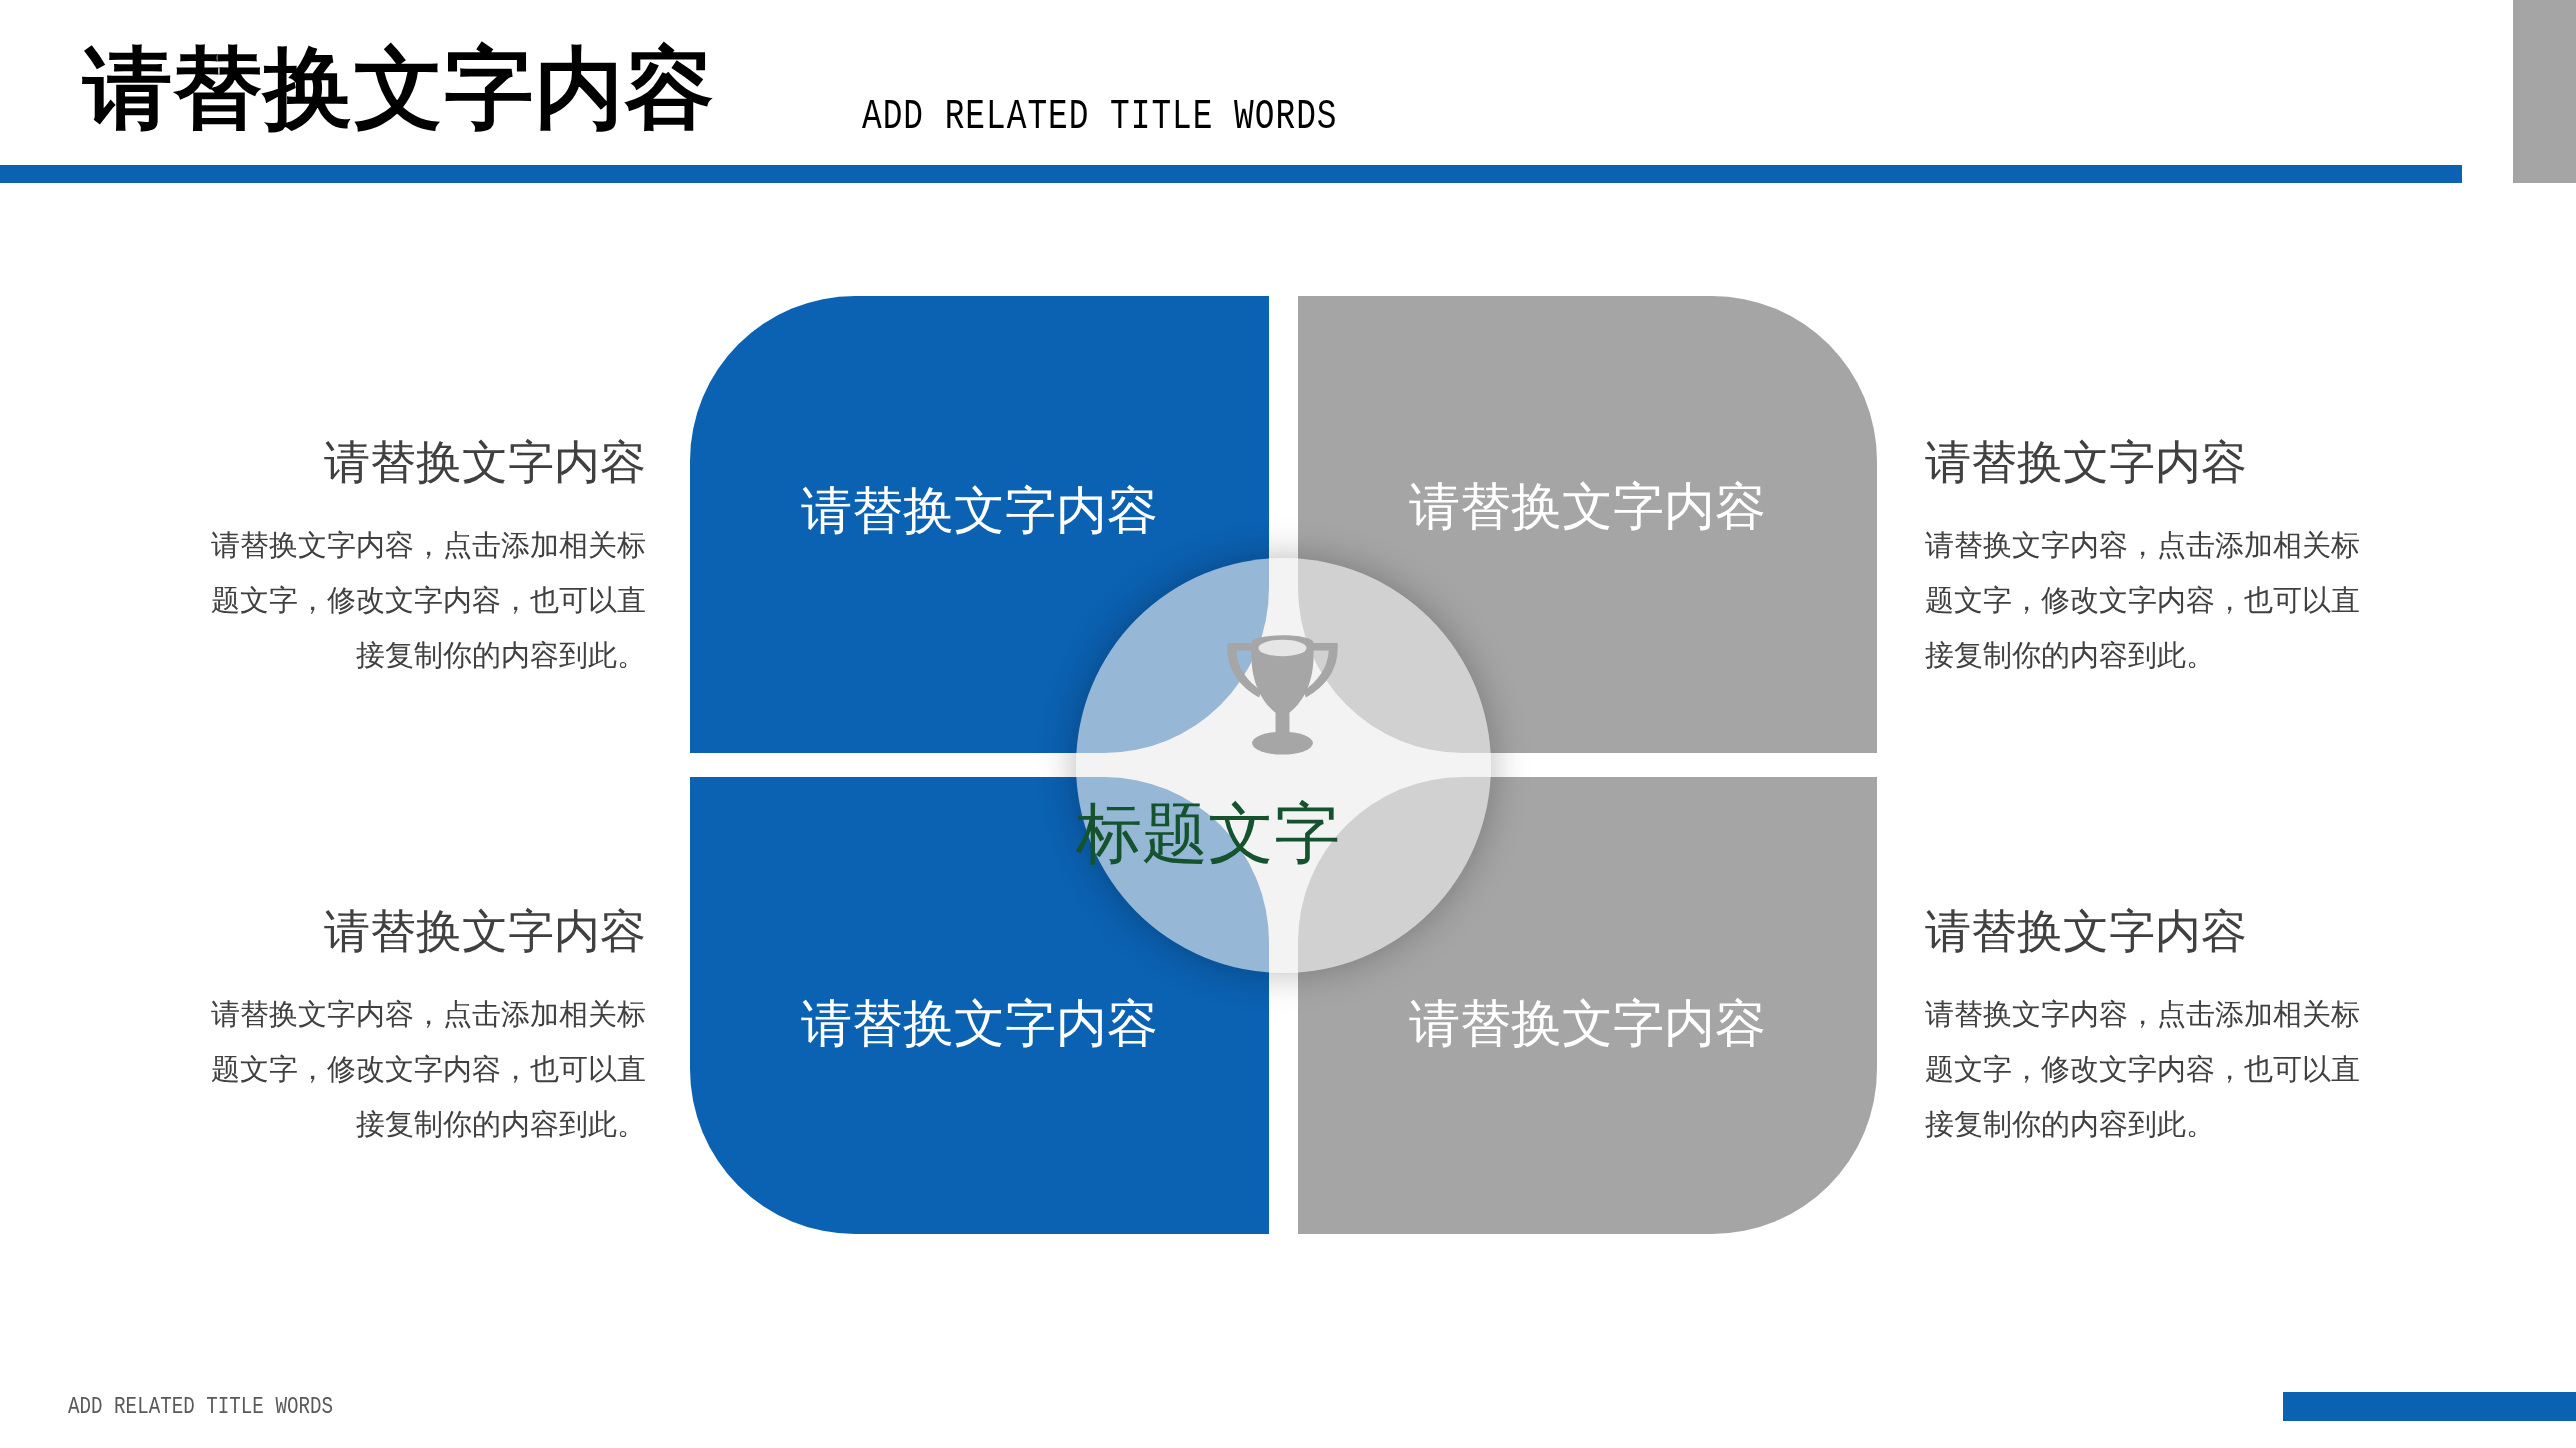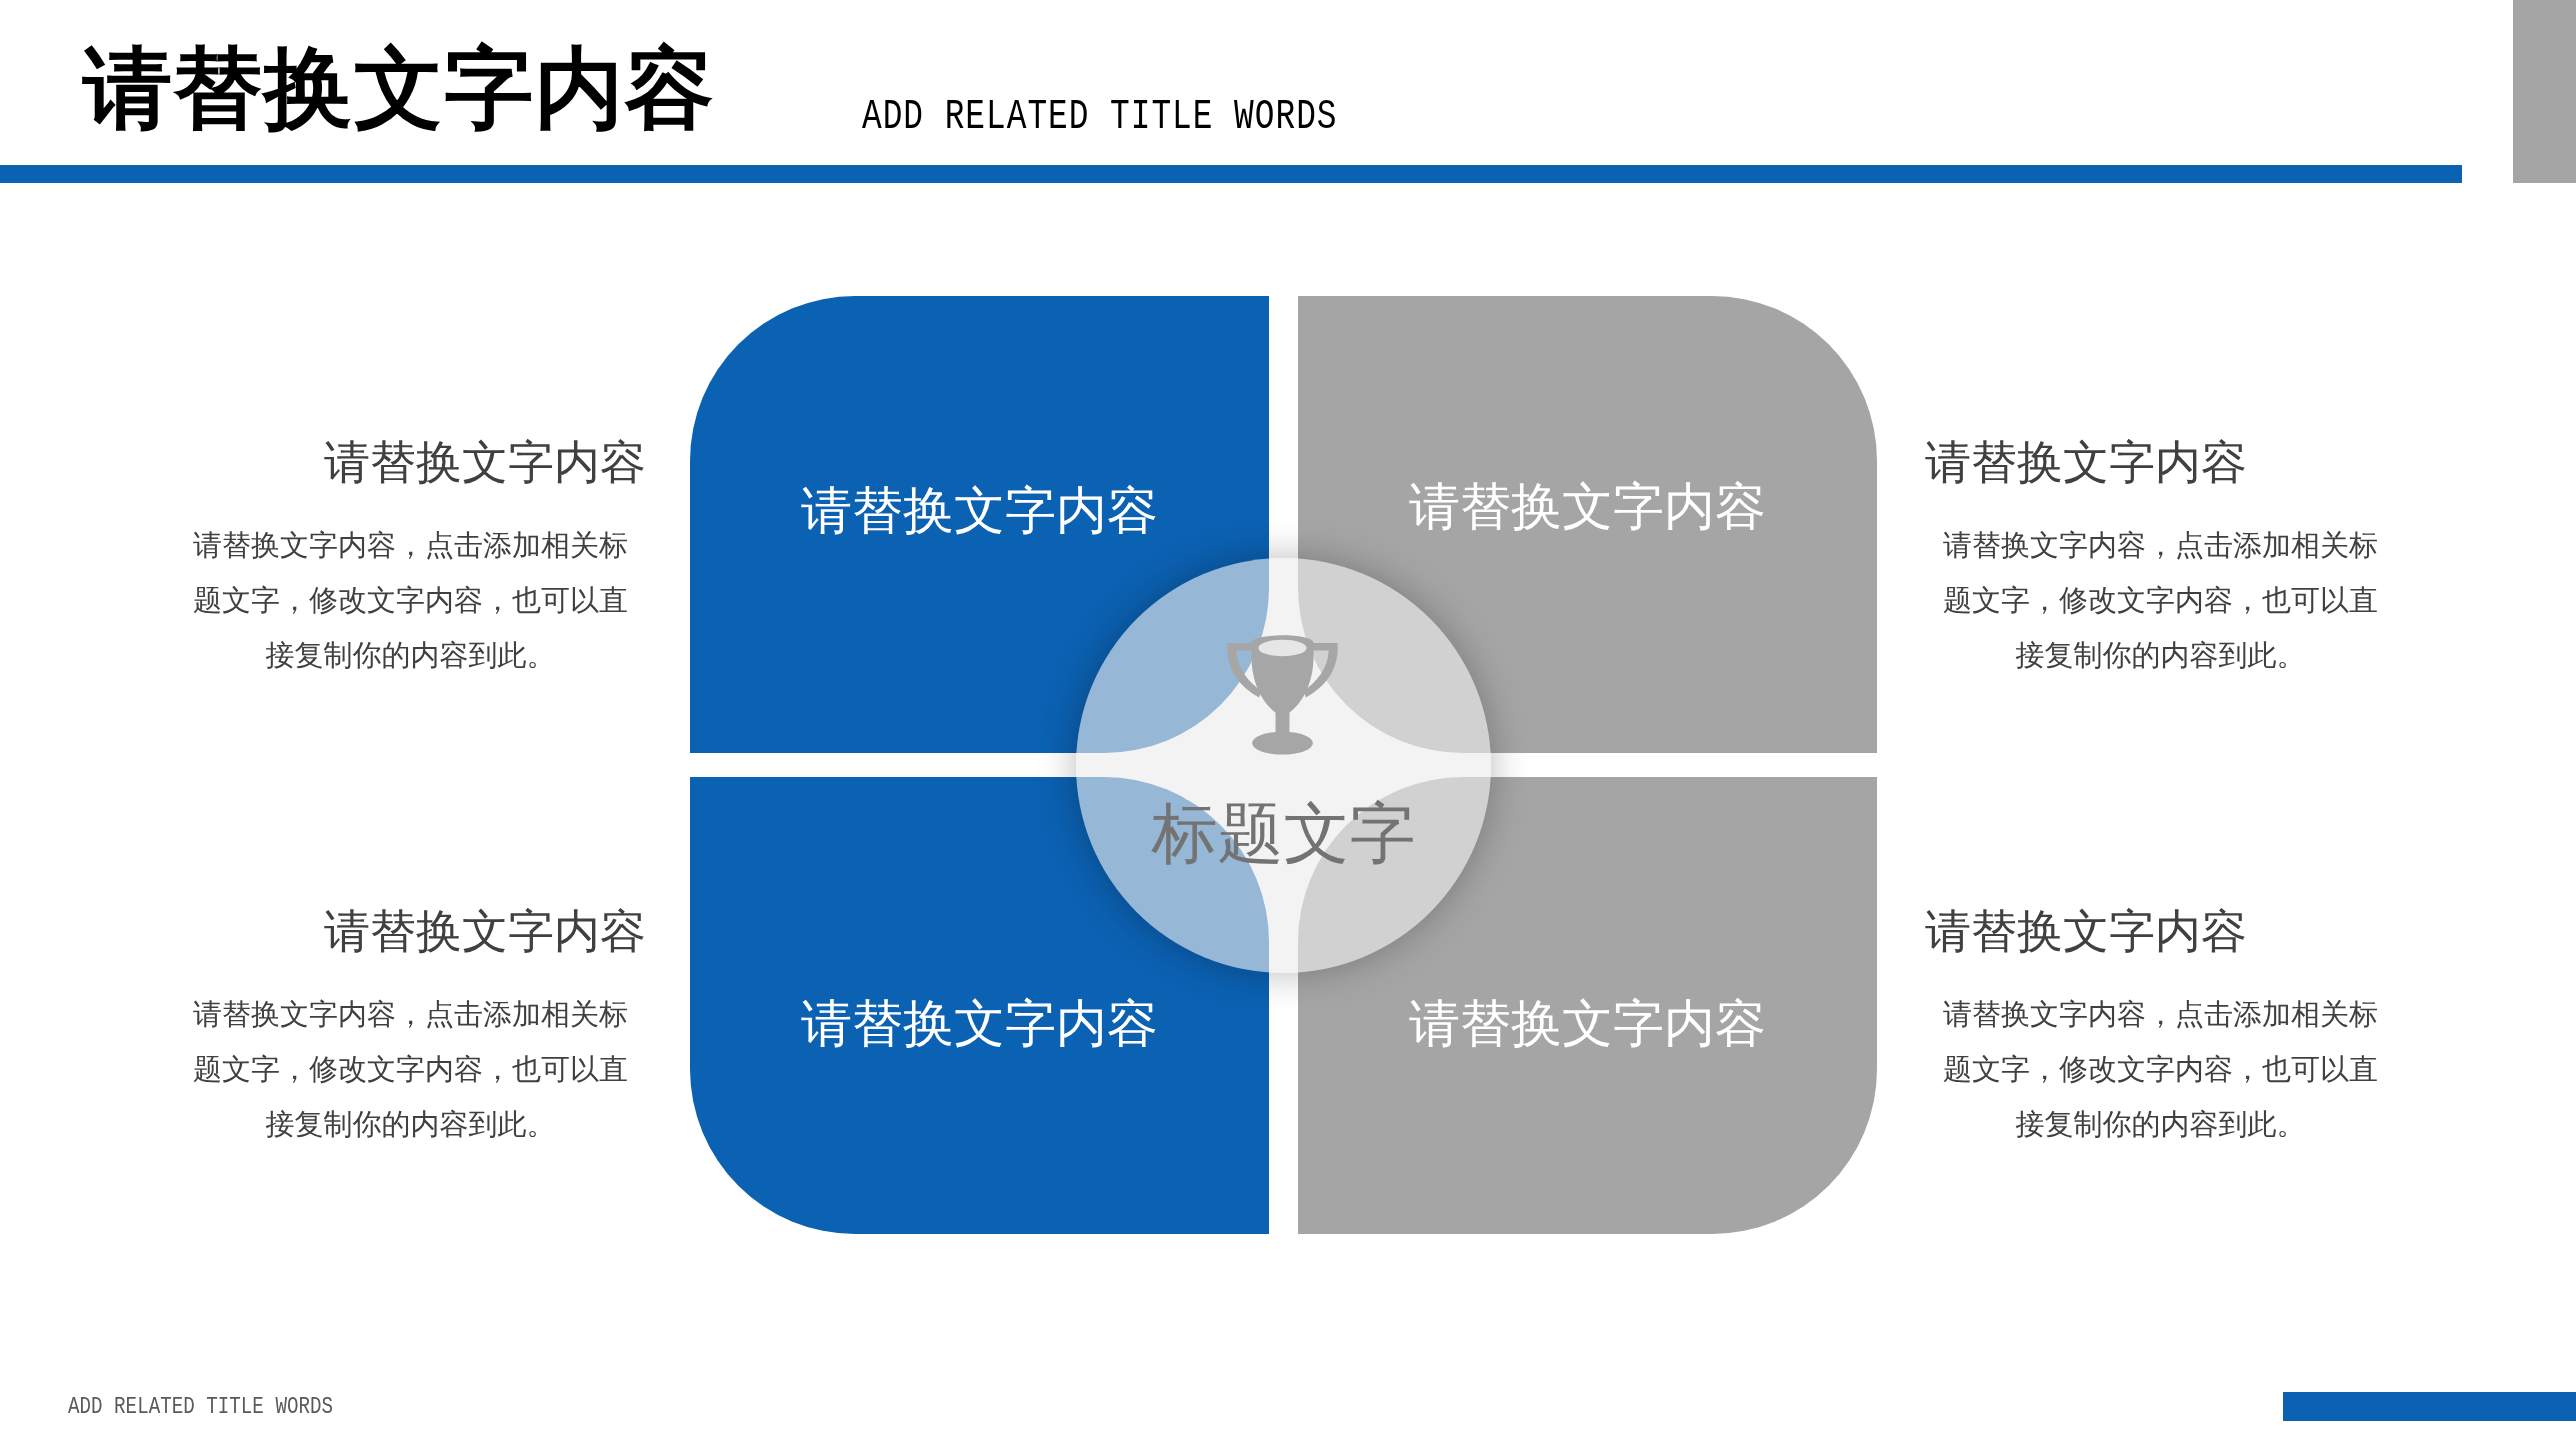--- a/index.html
+++ b/index.html
@@ -31,27 +31,27 @@
   .q-bl { left: 690px; top: 777px; background: #0b61b2; border-radius: 0 165px 0 165px; }
   .q-br { left: 1298px; top: 777px; background: #a5a5a5; border-radius: 165px 0 165px 0; }
 
   .center-circle {
     left: 1076px; top: 558px; width: 415px; height: 415px; border-radius: 50%;
     background: rgba(235,235,235,0.62);
     box-shadow: 0 0 38px rgba(0,0,0,0.28);
   }
   .trophy { left: 1221px; top: 630px; width: 123px; height: 126px; }
   .center-label {
-    left: 1076px; width: 415px; top: 796px; text-align: center;
-    font-size: 66px; line-height: 76px; color: #737373; white-space: nowrap;
+    left: 1076px; width: 415px; top: 796px; text-align: left;
+    font-size: 66px; line-height: 76px; color: #14532d; white-space: nowrap;
   }
 
   .side-block { position: absolute; width: 471px; }
   .side-block .heading { font-size: 46px; line-height: 57px; color: #404040; white-space: nowrap; }
-  .side-block .body { font-size: 29px; line-height: 55px; color: #404040; margin-top: 27px; text-align: center; }
+  .side-block .body { font-size: 29px; line-height: 55px; color: #404040; margin-top: 27px; }
   .side-left { left: 175px; text-align: right; }
   .side-right { left: 1925px; text-align: left; }
 
   .footer-text {
     left: 68px; top: 1392px; font-family: "Liberation Mono", "DejaVu Sans Mono", monospace;
     font-size: 24px; line-height: 30.5px; color: #595959; white-space: nowrap;
     transform: scaleX(0.8); transform-origin: left center;
   }
   .footer-bar { left: 2283px; top: 1392px; width: 293px; height: 29px; background: #0b61b2; }
 </style>

